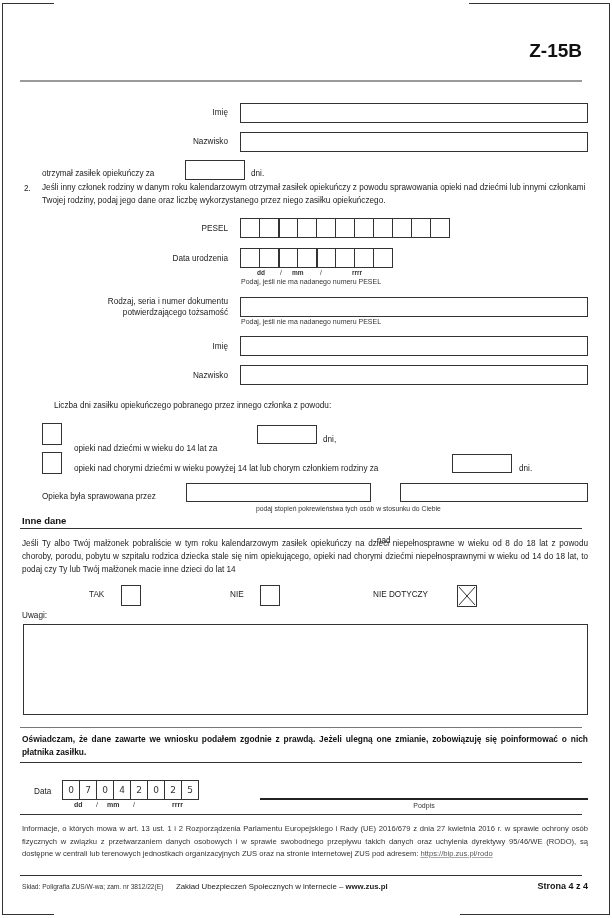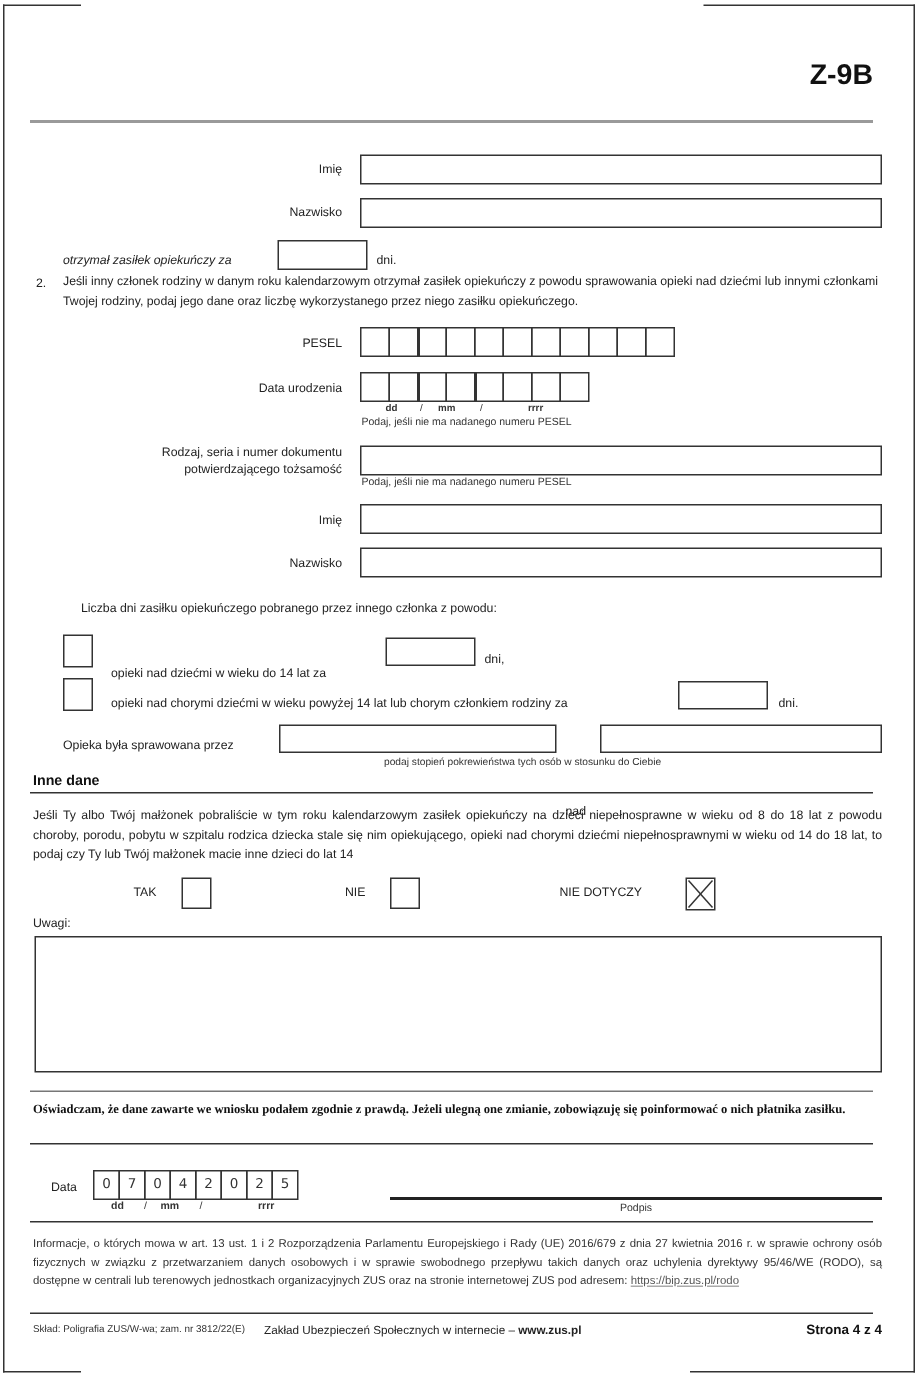--- a/index.html
+++ b/index.html
@@ -26,44 +26,44 @@
   .cells { display: flex; }
   .cells .c { width: 20px; height: 20px; border: 1px solid #333; margin-left: -1px; }
   .cells .c:first-child { margin-left: 0; }
   .cells .c.thick { border-left-width: 2px; }
 
   .date-cells { display: flex; }
   .date-cells .c { width: 18px; height: 20px; border: 1px solid #333; margin-left: -1px; text-align: center; font-size: 9px; line-height: 18px; color: #333; font-family: "DejaVu Sans", sans-serif; }
   .date-cells .c:first-child { margin-left: 0; }
 
   .heading { font-weight: bold; font-size: 9.5px; color: #111; }
-  .bold-para { font-weight: bold; font-size: 8.4px; line-height: 13px; color: #111; font-family: Liberation Serif, serif; }
+  .bold-para { font-weight: bold; font-size: 8.4px; line-height: 13px; color: #111; }
   .link { color: #555; text-decoration: underline; text-decoration-color: #aaa; }
   .xbox { width: 20px; height: 22px; }
 </style>
 </head>
 <body>
 
 <div class="abs frame-l"></div>
 <div class="abs frame-r"></div>
 <div class="abs frame-tl"></div>
 <div class="abs frame-tr"></div>
 <div class="abs frame-bl"></div>
 <div class="abs frame-br"></div>
 
-<div class="abs title">Z-9B</div>
+<div class="abs title">Z-15B</div>
 <div class="abs hr-gray" style="top:80px;"></div>
 
 <div class="abs lbl lbl-r" style="right:384px; top:108px;">Imię</div>
 <input class="abs box" style="left: 240px; top: 103px; width: 348px; height: 20px;" value="">
 
 <div class="abs lbl lbl-r" style="right:384px; top:137px;">Nazwisko</div>
 <input class="abs box" style="left: 240px; top: 132px; width: 348px; height: 20px;" value="">
 
-<div class="abs lbl" style="left:42px; top:169px;font-style:italic;">otrzymał zasiłek opiekuńczy za</div>
+<div class="abs lbl" style="left:42px; top:169px;">otrzymał zasiłek opiekuńczy za</div>
 <input class="abs box" style="left: 185px; top: 160px; width: 60px; height: 20px;" value="">
 <div class="abs lbl" style="left:251px; top:169px;">dni.</div>
 
 <div class="abs lbl" style="left:24px; top:184px;">2.</div>
 <div class="abs para" style="left:42px; top:181px; width:548px;">Jeśli inny członek rodziny w danym roku kalendarzowym otrzymał zasiłek opiekuńczy z powodu sprawowania opieki nad dziećmi lub innymi członkami Twojej rodziny, podaj jego dane oraz liczbę wykorzystanego przez niego zasiłku opiekuńczego.</div>
 
 <div class="abs lbl lbl-r" style="right:384px; top:224px;">PESEL</div>
 <div class="abs cells" style="left:240px; top:218px;">
   <div class="c"></div>
   <div class="c"></div>

